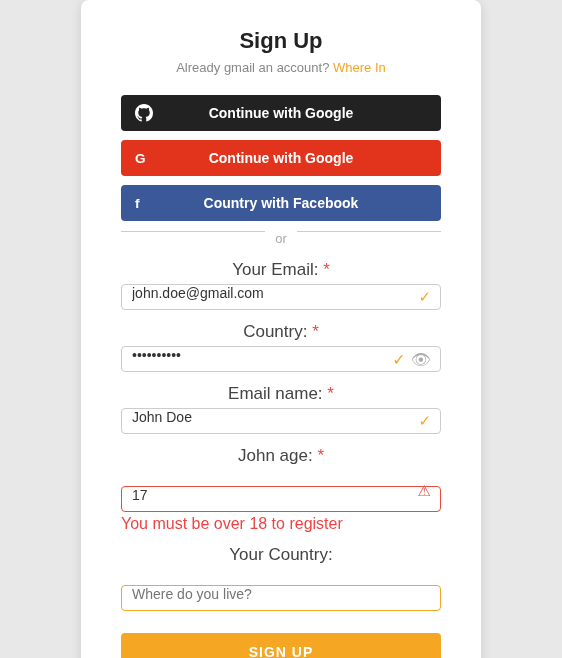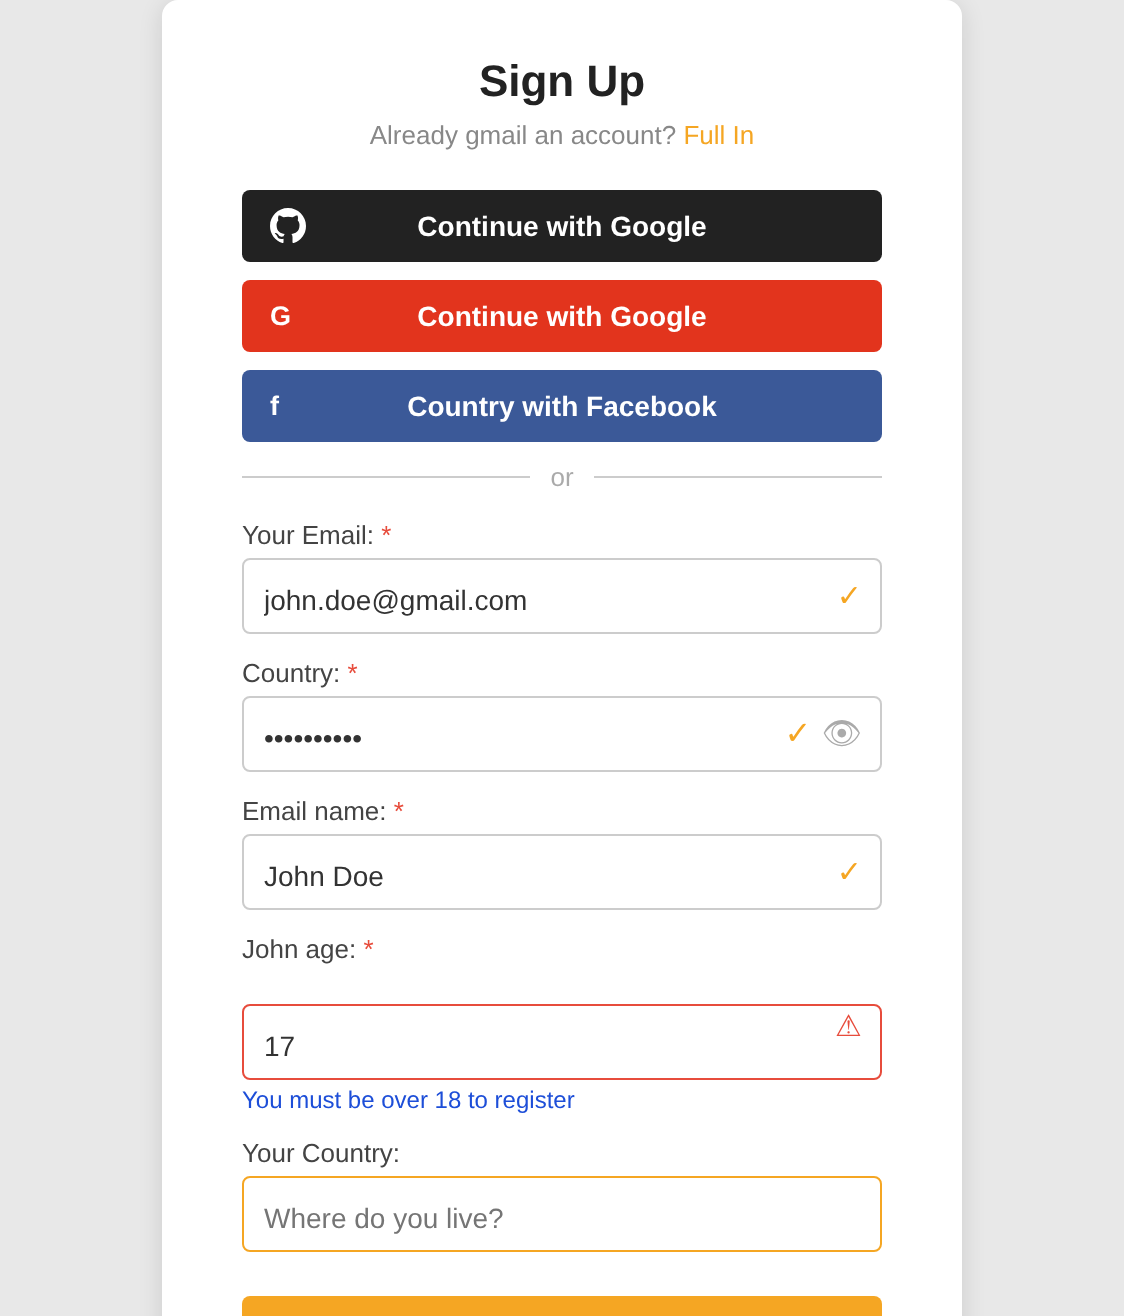--- a/index.html
+++ b/index.html
@@ -62,53 +62,53 @@
     }
     .btn-social .icon {
       position: absolute;
       left: 14px;
       font-size: 16px;
       display: flex;
       align-items: center;
     }
     .divider {
       display: flex;
-      align-items: center;
       margin: 10px 0 14px 0;
       color: #aaa;
       font-size: 13px;
     }
     .divider::before, .divider::after {
       content: '';
       flex: 1;
       height: 1px;
       background: #ccc;
     }
     .divider::before { margin-right: 10px; }
     .divider::after { margin-left: 10px; }
     .field-label {
-      font-size: 13px;
+      font-size: 17px;
       color: #444;
       margin-bottom: 4px;
       font-weight: normal;
+      text-align: center;
     }
     .field-label .required {
       color: #e74c3c;
     }
     .field-group {
       margin-bottom: 12px;
     }
     .input-wrap {
       position: relative;
       display: flex;
       align-items: center;
     }
     .input-wrap input {
       width: 100%;
-      padding: 12px 34px 8px 10px;
+      padding: 0 34px 8px 10px;
       border: 1px solid #ccc;
       border-radius: 4px;
       font-size: 14px;
       color: #333;
       outline: none;
     }
     .input-wrap .icon-right {
       position: absolute;
       right: 10px;
       color: #f5a623;
@@ -124,22 +124,22 @@
       position: absolute;
       right: 10px;
       color: #e74c3c;
       font-size: 15px;
     }
     .input-age input {
       border-color: #e74c3c;
       margin-top: 16px;
     }
     .error-msg {
-      color: #1d4ed8;
-      font-size: 12px;
+      color: #ef4444;
+      font-size: 16px;
       margin-top: 3px;
     }
     .input-country input {
       border-color: #f5a623;
     }
     .btn-signup {
       width: 100%;
       padding: 11px;
       background: #f5a623;
       color: #fff;
@@ -160,21 +160,21 @@
       align-items: center;
     }
   </style>
 </head>
 <body>
 
 <div class="card">
   <div class="title">Sign Up</div>
   <div class="subtitle">
     <span>Already gmail an account?</span>
-    <a href="#">Full In</a>
+    <a href="#">Where In</a>
   </div>
 
   <button class="btn-social btn-github">
     <span class="icon">
 
       <svg width="18" height="18" viewBox="0 0 16 16" fill="white" xmlns="http://www.w3.org/2000/svg">
         <path d="M8 0C3.58 0 0 3.58 0 8c0 3.54 2.29 6.53 5.47 7.59.4.07.55-.17.55-.38
         0-.19-.01-.82-.01-1.49-2.01.37-2.53-.49-2.69-.94-.09-.23-.48-.94-.82-1.13-.28-.15-.68-.52
         -.01-.53.63-.01 1.08.58 1.23.82.72 1.21 1.87.87 2.33.66.07-.52.28-.87.51-1.07-1.78-.2
         -3.64-.89-3.64-3.95 0-.87.31-1.59.82-2.15-.08-.2-.36-1.02.08-2.12 0 0 .67-.21
@@ -257,20 +257,20 @@
       <input type="text" value="17" style="border-color: rgb(231, 76, 60);">
       <span class="icon-warn">⚠</span>
     </div>
     <div class="error-msg">You must be over 18 to register</div>
   </div>
 
   
   <div class="field-group">
     <div class="field-label">Your Country:</div>
     <div class="input-wrap input-country">
-      <input type="text" placeholder="Where do you live?" style="border-color: rgb(245, 166, 35);">
+      <input type="text" placeholder="Where do you live?" style="border-color: rgb(245, 166, 35); margin-top: 16px;">
     </div>
   </div>
 
   <button class="btn-signup">SIGN UP</button>
 
   
 </div>
 
 </body></html>

